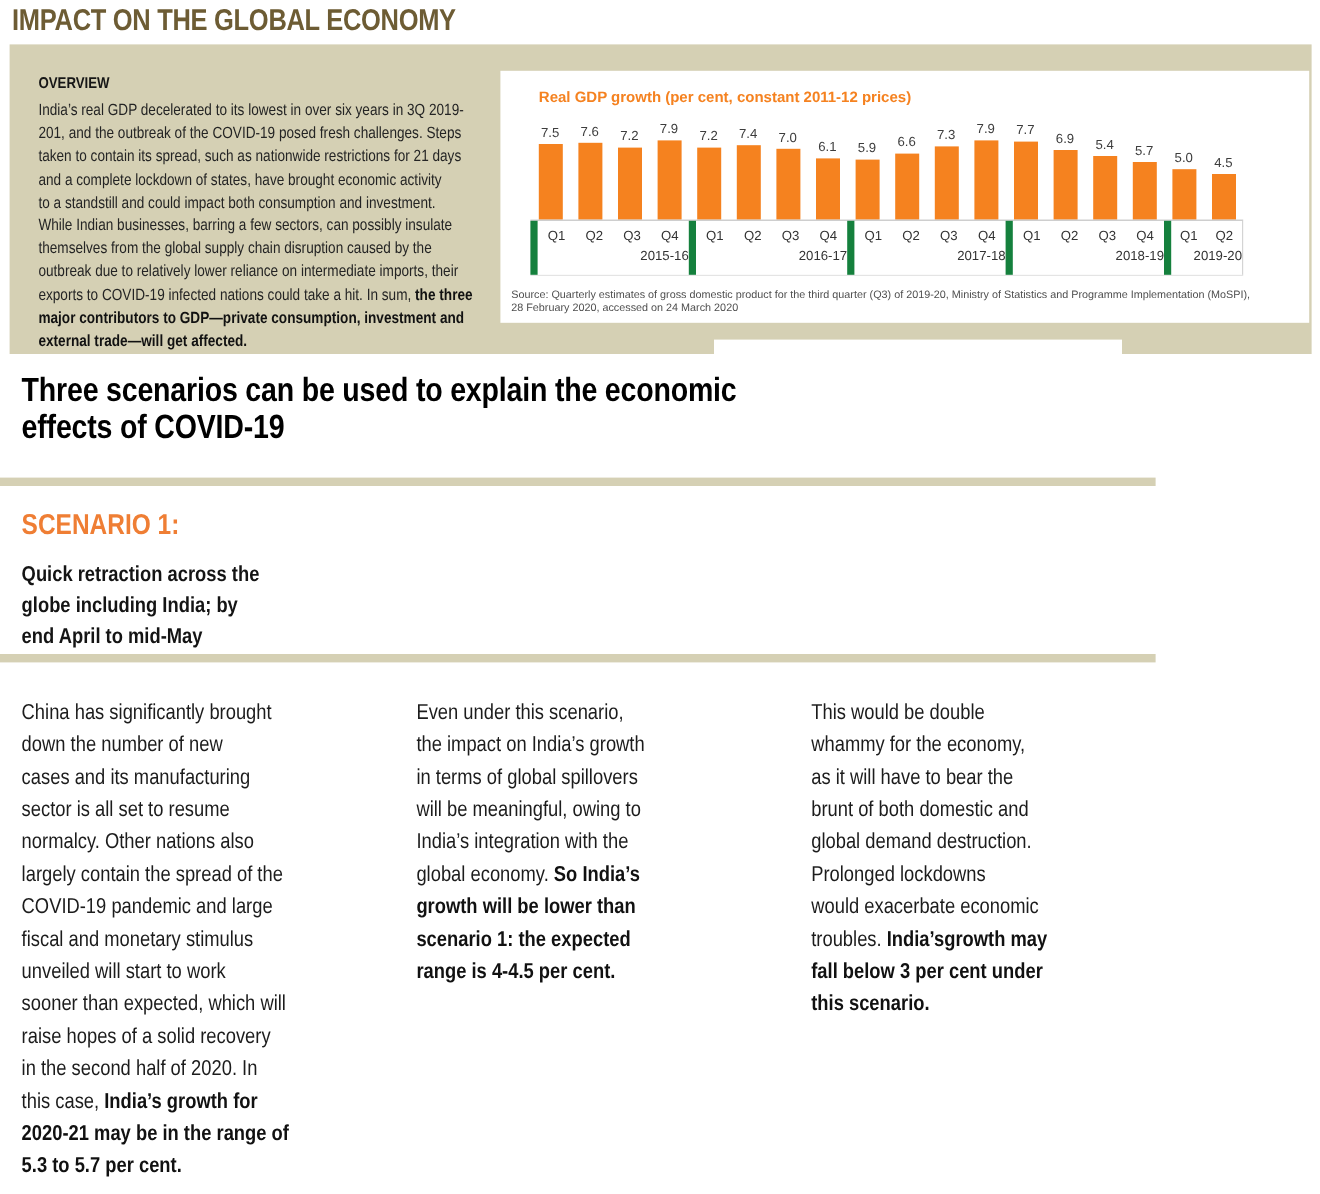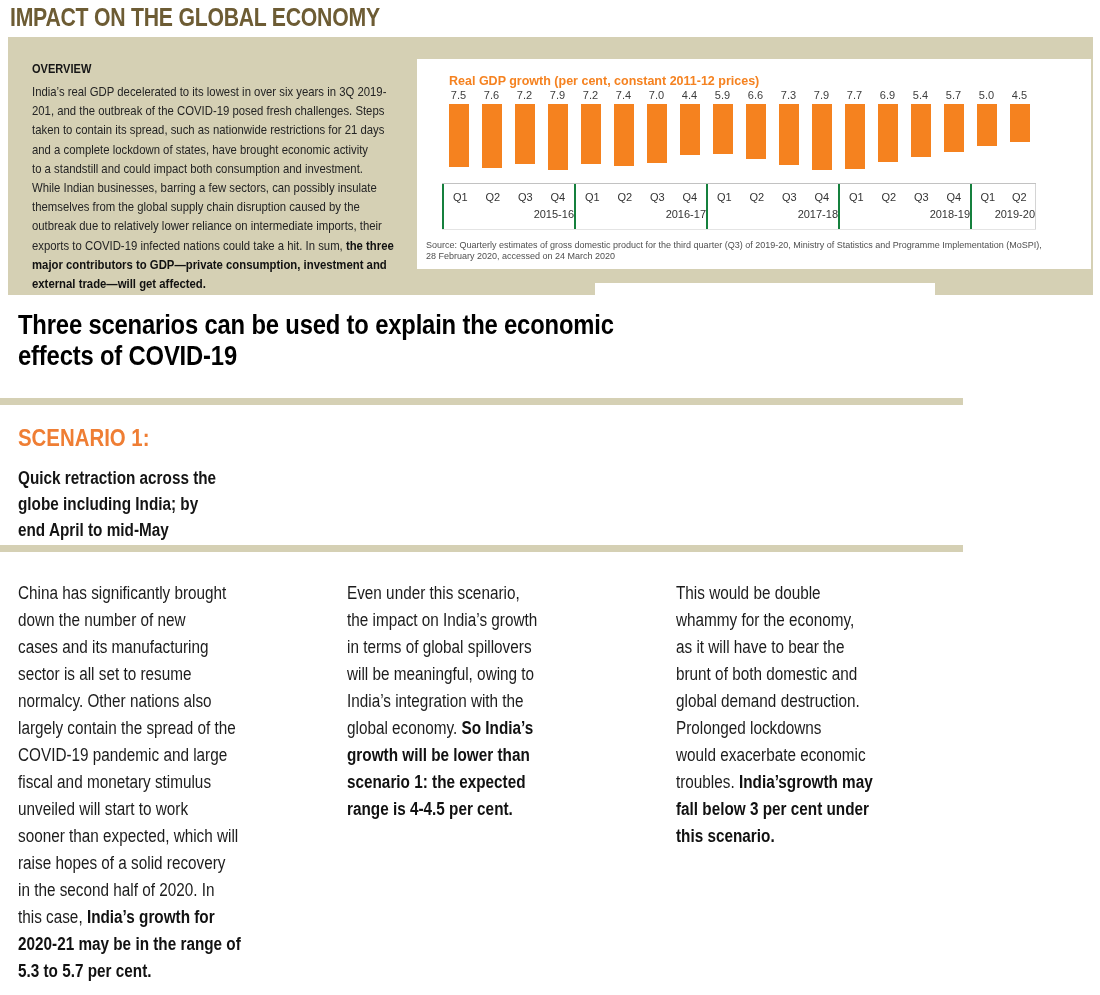--- a/index.html
+++ b/index.html
@@ -11,27 +11,27 @@
        color:#6d5c34;letter-spacing:-0.3px;white-space:nowrap;
        transform:scaleX(.85);transform-origin:0 0}
   .band{position:absolute;left:8px;top:37px;width:1085px;height:258px;background:#d5d0b4}
   .ov{position:absolute;left:24px;top:24px;width:520px}
   .ov h2{font-size:13px;font-weight:bold;color:#161616;margin-bottom:6px;
        transform:scaleX(.85);transform-origin:0 0}
   .ov p{font-size:13.5px;line-height:19.2px;color:#242424;width:520px;
        transform:scaleX(.84);transform-origin:0 0}
   .panel{position:absolute;left:409px;top:22px;width:674px;height:210px;background:#fff}
   .chart-title{position:absolute;left:32px;top:15px;font-size:12.5px;font-weight:bold;color:#f58220}
-  .bars{position:absolute;left:25px;top:30px;height:94px;display:flex;align-items:flex-start}
+  .bars{position:absolute;left:25px;top:30px;height:94px;display:flex;align-items:flex-end}
   .bar-cell{width:33px;display:flex;flex-direction:column;align-items:center;justify-content:flex-end}
   .bar-value{font-size:11px;color:#3d3d3d;margin-bottom:3px}
   .bar{width:20px}
   .axis{position:absolute;left:25px;top:124px;display:flex;
        border-top:1px solid #c2c2c2;border-bottom:1px solid #e4e4e4}
-  .axis-group{border-left:2px solid #15803d}
+  .axis-group{border-left:6px solid #15803d}
   .axis-group:last-child{border-right:1px solid #d4d4d4}
   .q-row{display:flex;padding:7px 0 2px}
   .q{width:33px;text-align:center;font-size:11px;color:#333}
   .year{text-align:right;font-size:11px;color:#333;padding:3px 0 9px}
   .source{position:absolute;left:9px;top:181px;width:632px;font-size:9px;
        line-height:11px;color:#4f4f4f}
   .notch{position:absolute;left:587px;top:246px;width:340px;height:12px;background:#fff}
   .sec-head{position:absolute;left:18px;top:309px;width:900px;font-size:28px;line-height:31px;
        font-weight:bold;color:#000;letter-spacing:-0.2px;transform:scaleX(.85);transform-origin:0 0}
   .divider{position:absolute;left:0;width:963px;height:7px;background:#d5d0b4}
@@ -94,21 +94,21 @@
         </div>
         <div class="bar-cell">
           <div class="bar-value">7.4</div>
           <div class="bar" style="height: 62px; background: rgb(245, 130, 31);"></div>
         </div>
         <div class="bar-cell">
           <div class="bar-value">7.0</div>
           <div class="bar" style="height: 59px; background: rgb(245, 130, 31);"></div>
         </div>
         <div class="bar-cell">
-          <div class="bar-value">4.4</div>
+          <div class="bar-value">6.1</div>
           <div class="bar" style="height: 51px; background: rgb(245, 130, 31);"></div>
         </div>
         <div class="bar-cell">
           <div class="bar-value">5.9</div>
           <div class="bar" style="height: 50px; background: rgb(245, 130, 31);"></div>
         </div>
         <div class="bar-cell">
           <div class="bar-value">6.6</div>
           <div class="bar" style="height: 55px; background: rgb(245, 130, 31);"></div>
         </div>

